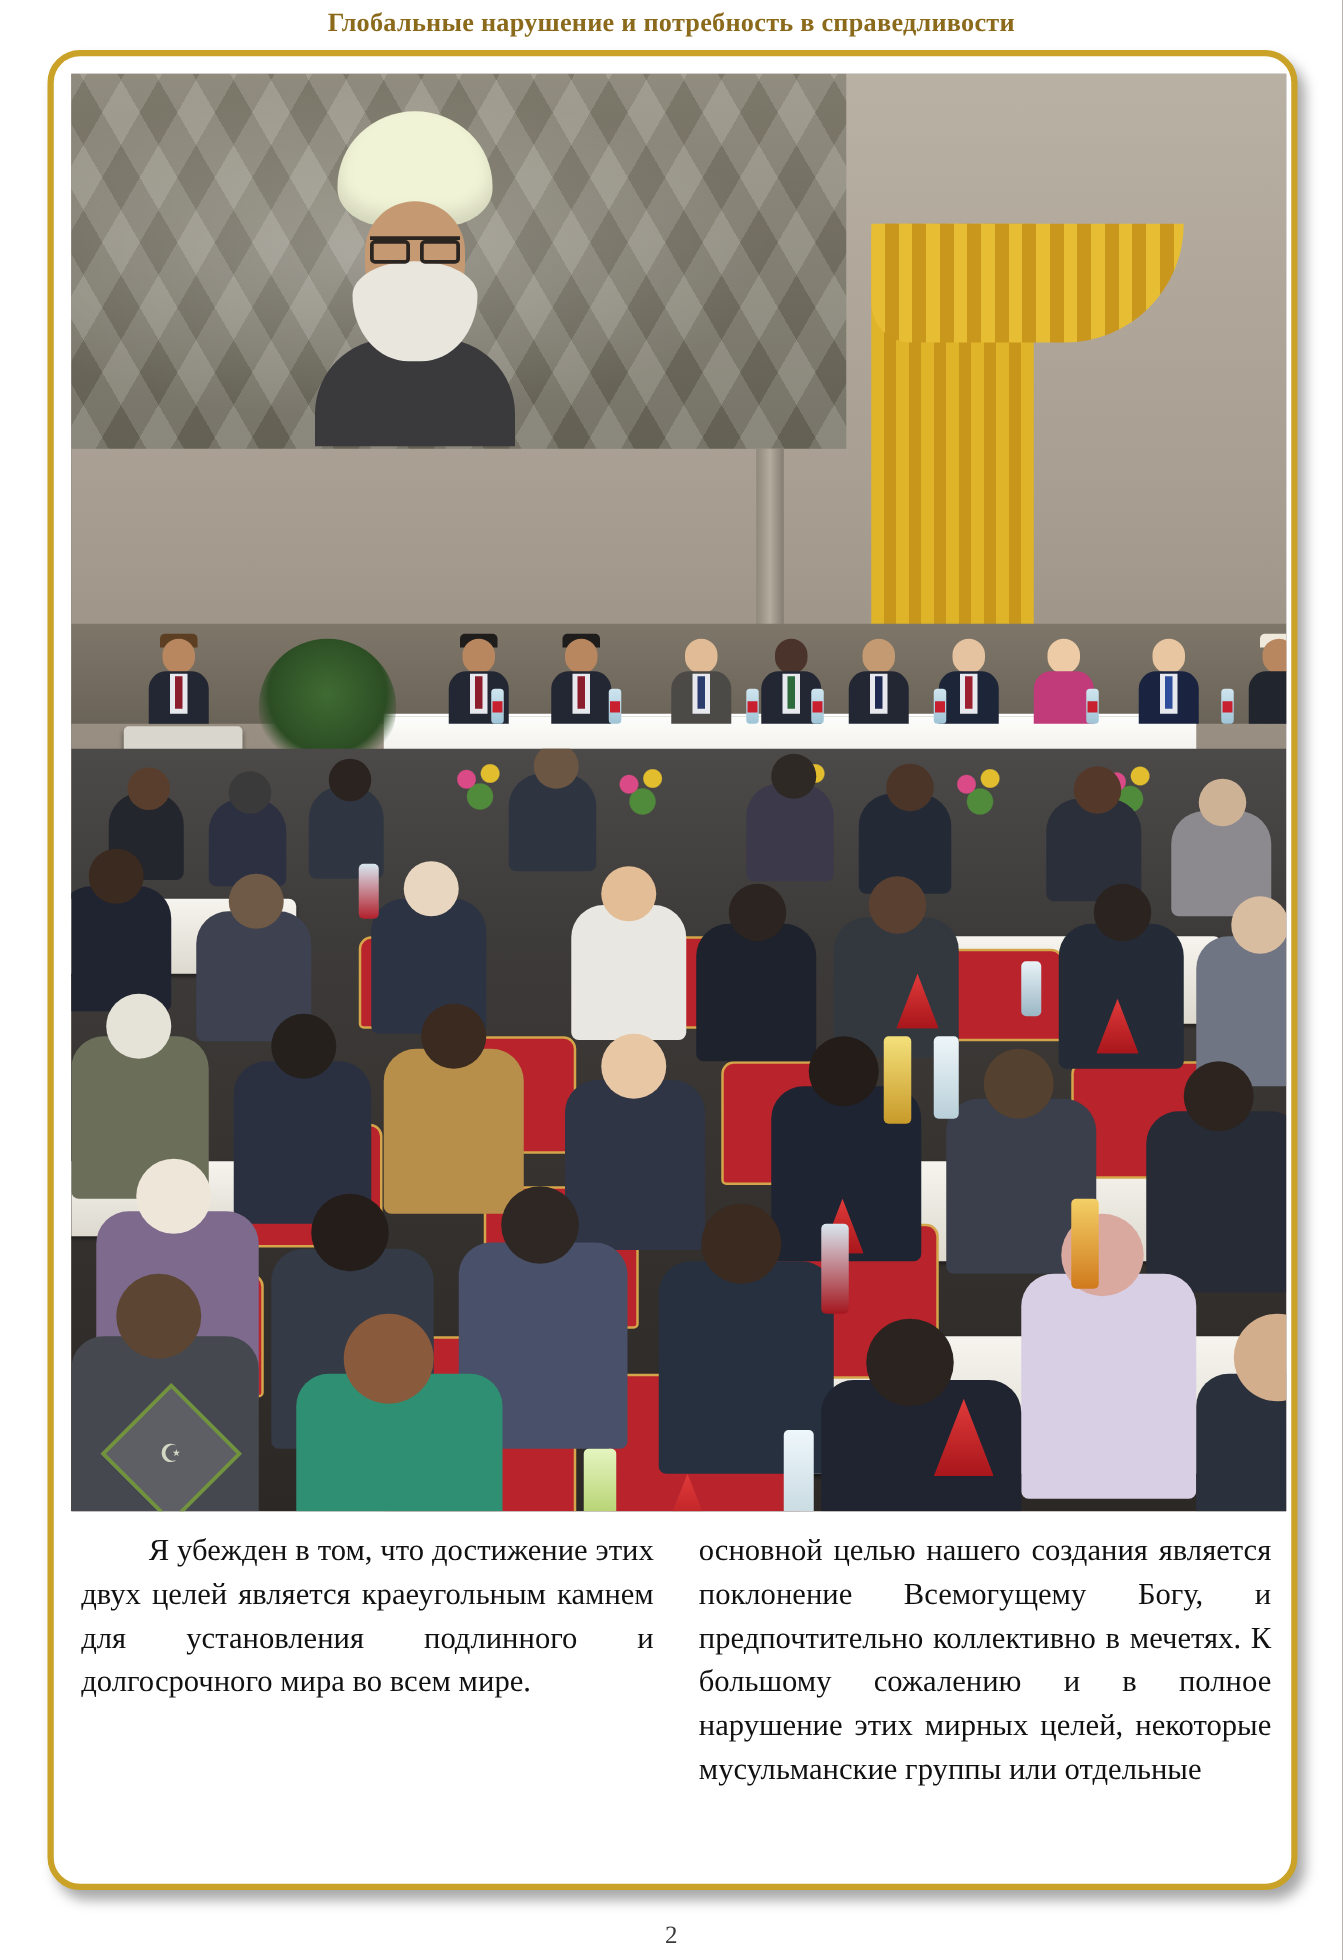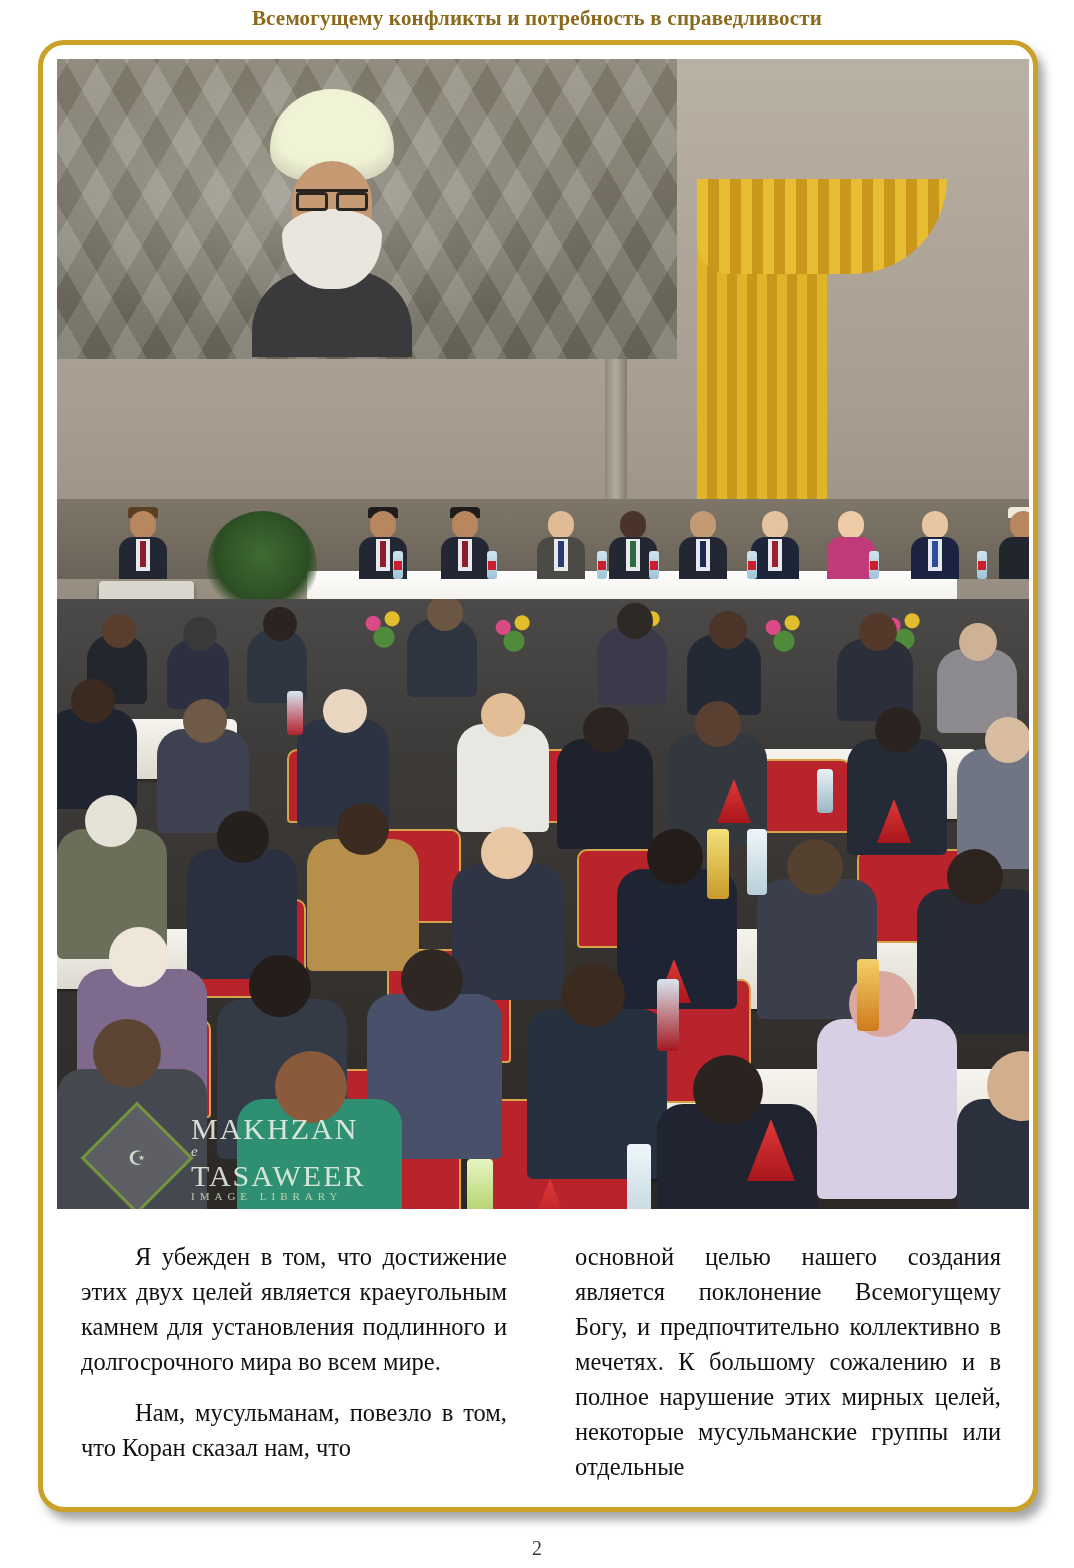--- a/index.html
+++ b/index.html
@@ -411,41 +411,41 @@
   .col {
     width: 458px;
     font-family: "Liberation Serif", serif;
     font-size: 24.5px;
     line-height: 1.43;
     text-align: justify;
     color: #111111;
     hyphens: manual;
   }
   .col p {
-    margin: 16px;
+    margin: 0;
     text-indent: 54px;
   }
   .col p.cont { text-indent: 0; }
 
   .page-number {
     position: absolute;
     left: 0;
     bottom: 8px;
     width: 1074px;
     text-align: center;
     font-family: "Liberation Serif", serif;
     font-size: 20px;
     color: #3a3a3a;
   }
 </style>
 </head>
 <body>
 
 <div class="page-header">
-  <span>Всемогущему конфликты и потребность в справедливости</span>
+  <span>Глобальные нарушение и потребность в справедливости</span>
 </div>
 
 <div class="page-frame">
 
   <div class="photo">
     <div class="hall-wall"></div>
 
     <div class="screen">
       <div class="screen-figure">
         <div class="turban"></div>
@@ -671,33 +671,26 @@
       <div class="drink" style="left:600px; top:380px; width:22px; height:72px; background:linear-gradient(#d9e6ef,#a4171f);"></div>
       <div class="drink" style="left:800px; top:360px; width:22px; height:72px; background:linear-gradient(#f3cf66,#d07a1d);"></div>
       <div class="drink" style="left:410px; top:560px; width:26px; height:80px; background:linear-gradient(#e5f5c0,#9ec14a);"></div>
       <div class="drink" style="left:570px; top:545px; width:24px; height:78px; background:linear-gradient(#eef7fb,#c3d6de);"></div>
     </div>
 
     <div class="watermark">
       <div class="wm-badge">
         <div class="wm-badge-inner">☪</div>
       </div>
-      <div class="wm-text">
-        <div class="wm-1">MAKHZAN</div>
-        <div class="wm-amp">e</div>
-        <div class="wm-2">TASAWEER</div>
-        <div class="wm-3">IMAGE LIBRARY</div>
-      </div>
     </div>
   </div>
 
   <div class="body-columns">
     <div class="col">
       <p>Я убежден в том, что достижение этих двух целей является краеугольным камнем для установления подлинного и долгосрочного мира во всем мире.</p>
-      <p>Нам, мусульманам, повезло в том, что Коран сказал нам, что</p>
     </div>
     <div class="col">
       <p class="cont">основной целью нашего создания является поклонение Всемогущему Богу, и предпочтительно коллективно в мечетях. К большому сожалению и в полное нарушение этих мирных целей, некоторые мусульманские группы или отдельные</p>
     </div>
   </div>
 </div>
 
 <div class="page-number">2</div>
 
 </body></html>

